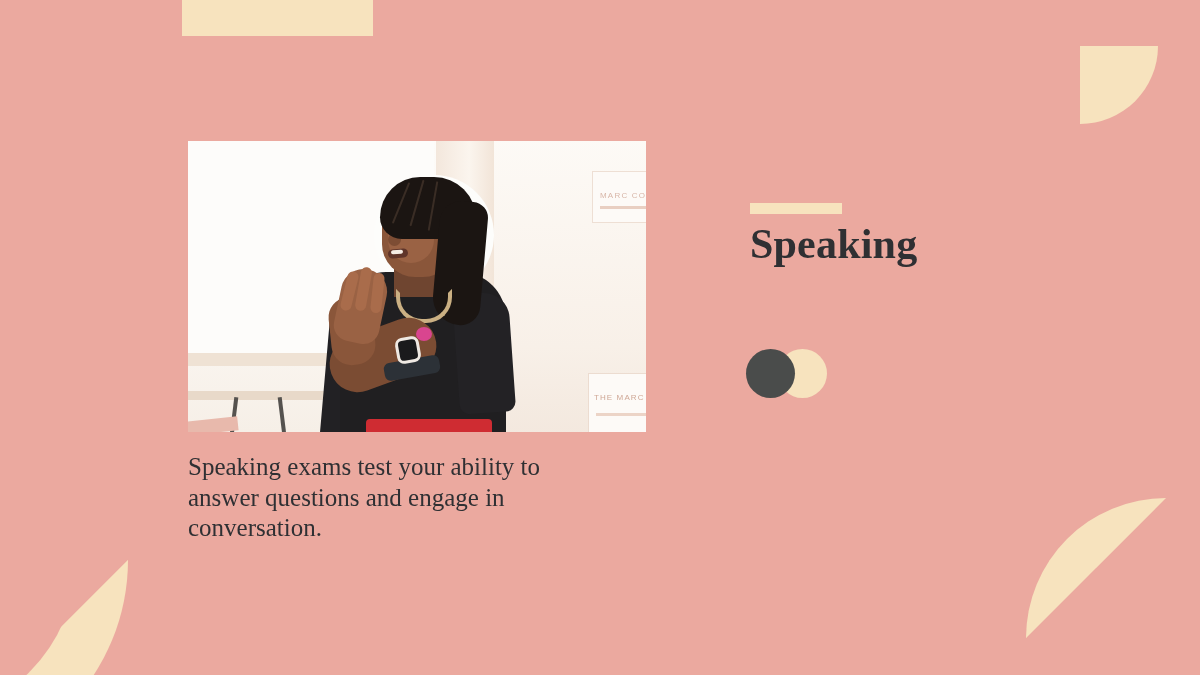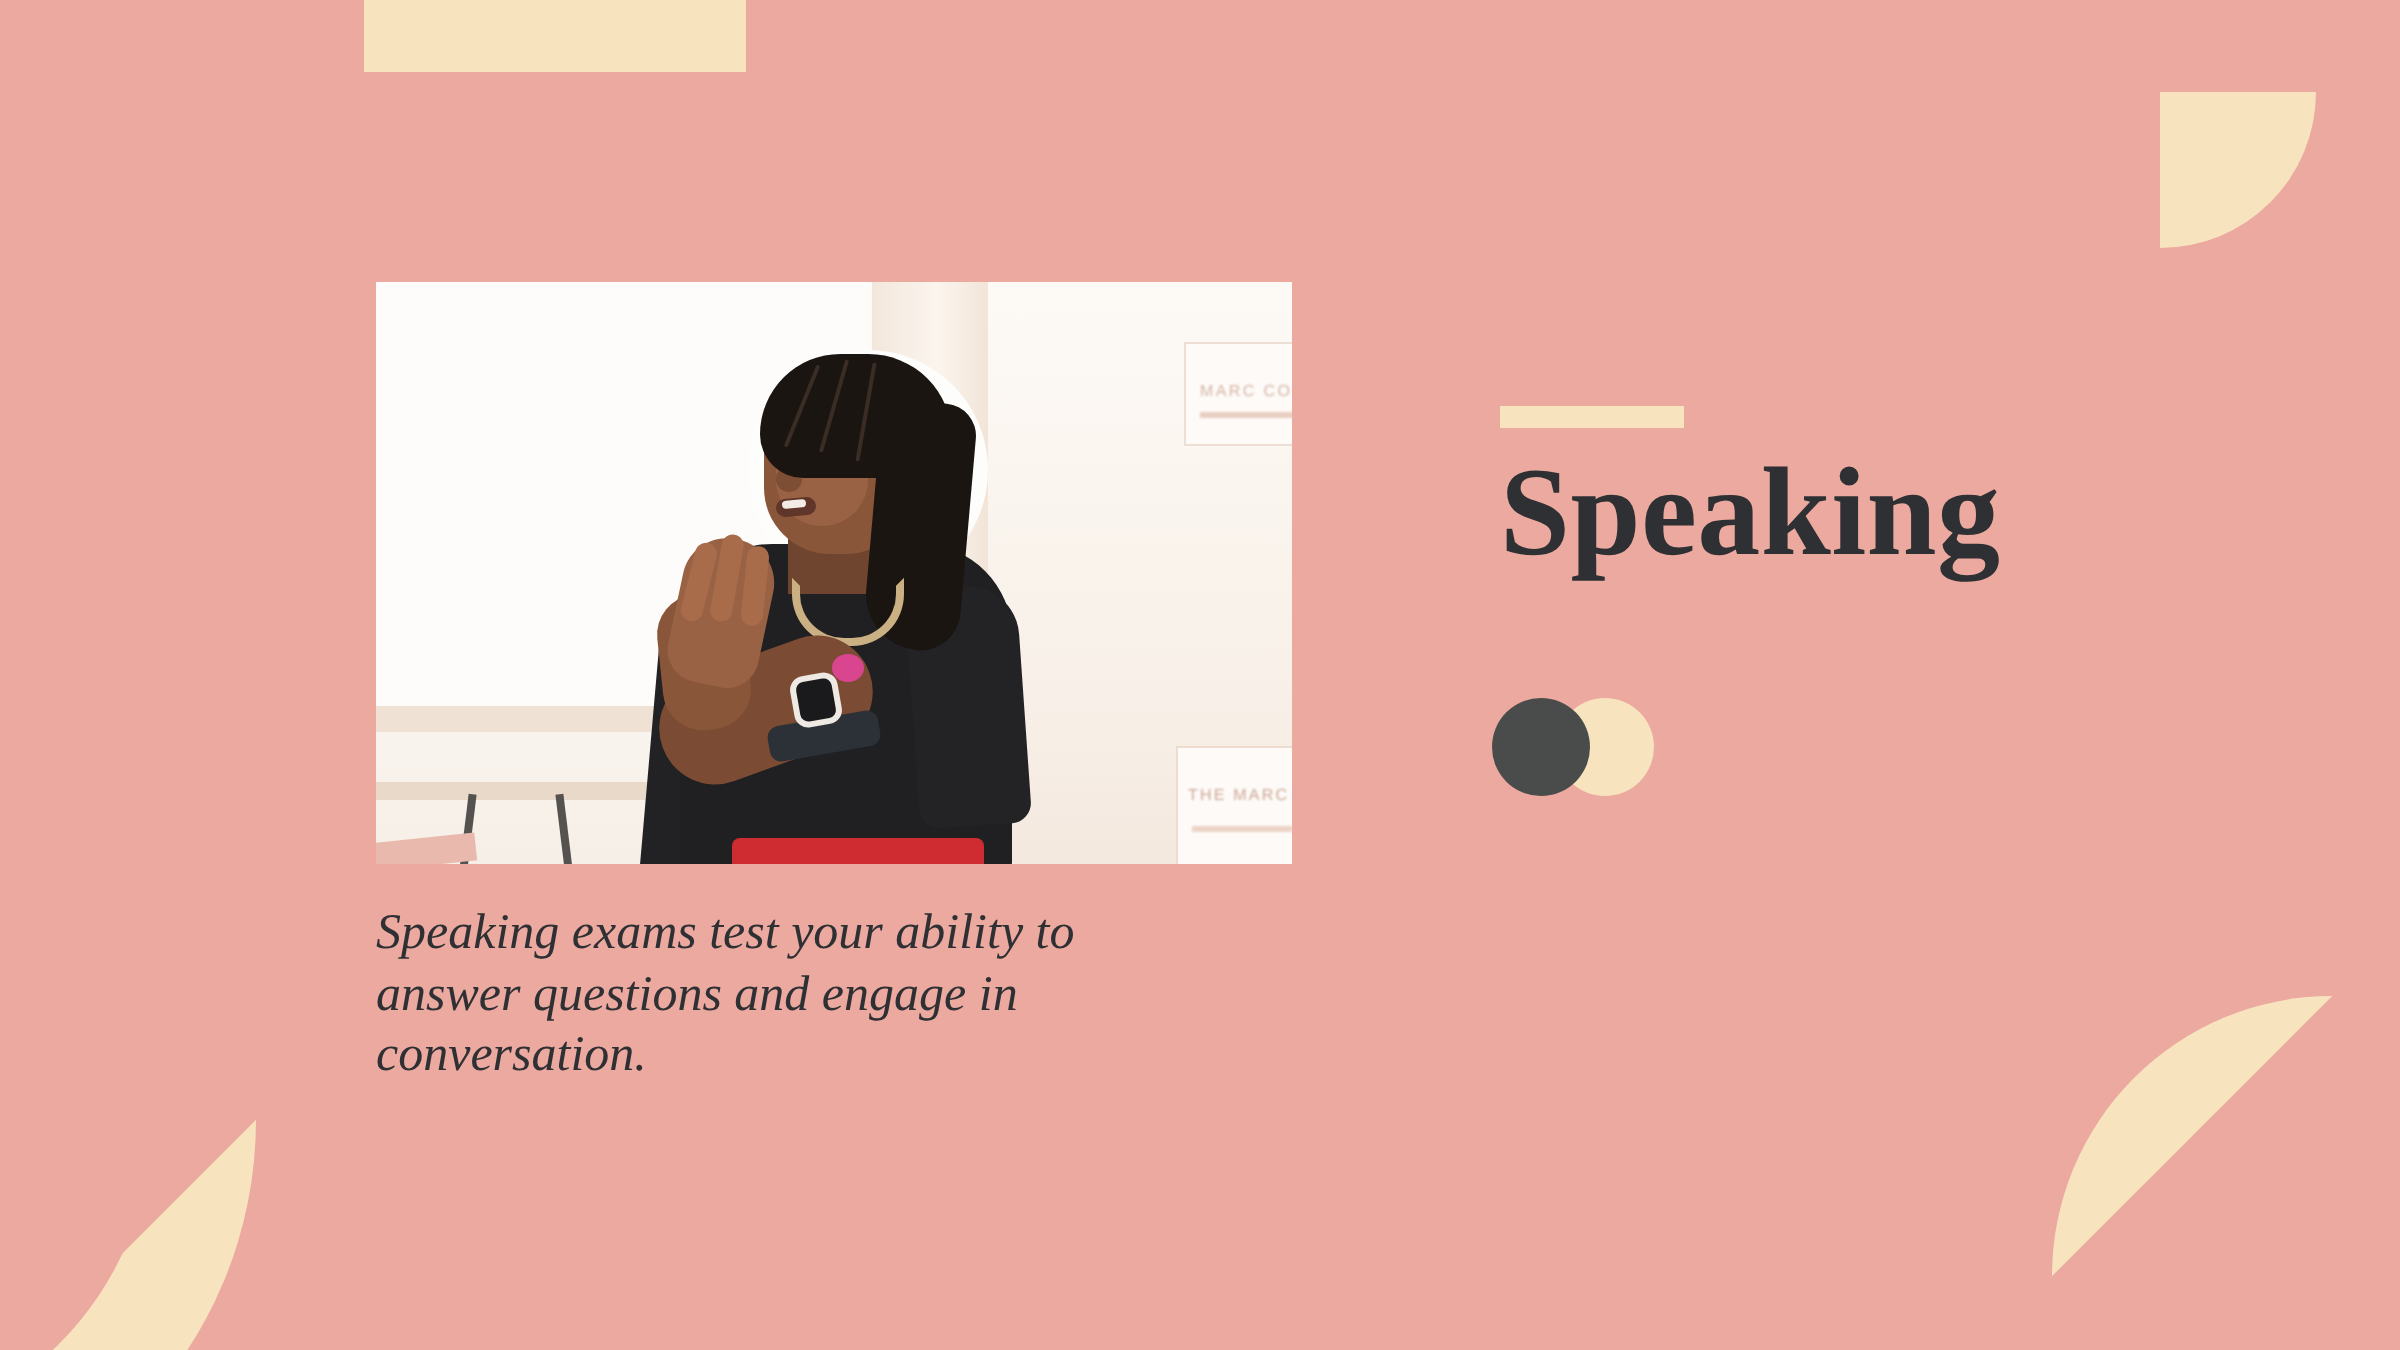--- a/index.html
+++ b/index.html
@@ -411,21 +411,21 @@
     height: 11px;
     background: #f7e3be;
   }
   .slide-title {
     position: absolute;
     left: 750px;
     top: 222px;
     margin: 0;
     font-family: "Liberation Serif", serif;
     font-weight: bold;
-    font-size: 63px;
+    font-size: 42px;
     line-height: 1.08;
     color: #2f3033;
     letter-spacing: 0.2px;
     white-space: nowrap;
   }
 
   .dot-group {
     position: absolute;
     left: 746px;
     top: 349px;
@@ -451,21 +451,20 @@
   .body-copy {
     position: absolute;
     left: 188px;
     top: 452px;
     width: 420px;
     margin: 0;
     font-family: "Liberation Serif", serif;
     font-size: 25px;
     line-height: 1.22;
     color: #2f3033;
-    font-style: italic;
   }
 </style>
 </head>
 <body>
 
 <div id="slide">
 
   <div class="deco-rect-top"></div>
   <div class="deco-wedge-tr"></div>
   <div class="deco-arc-br"></div>

